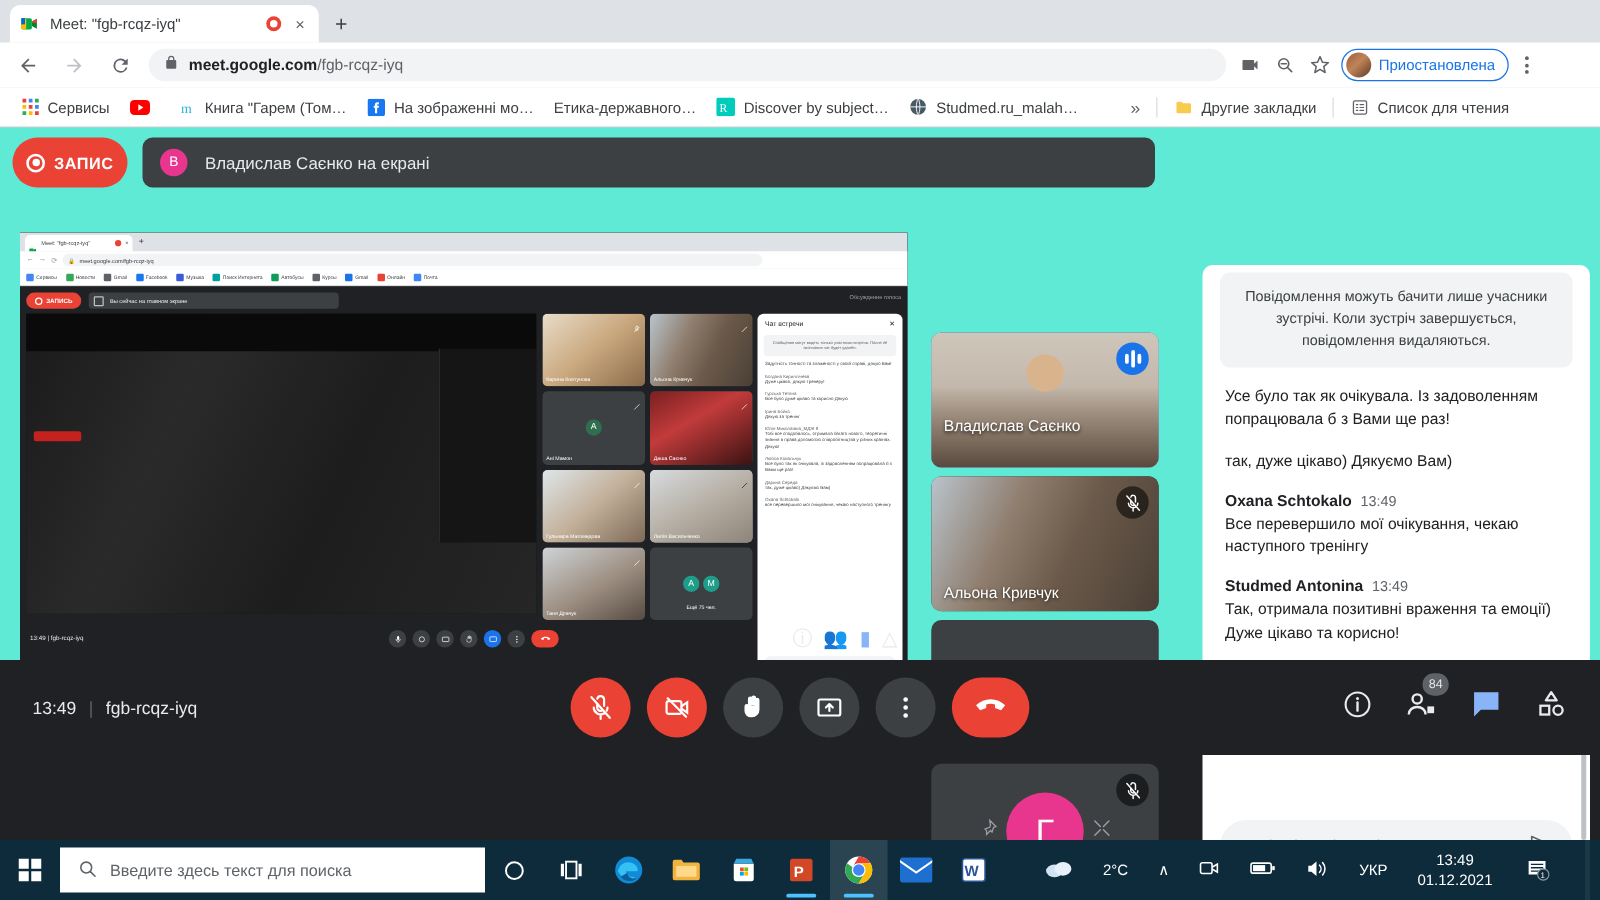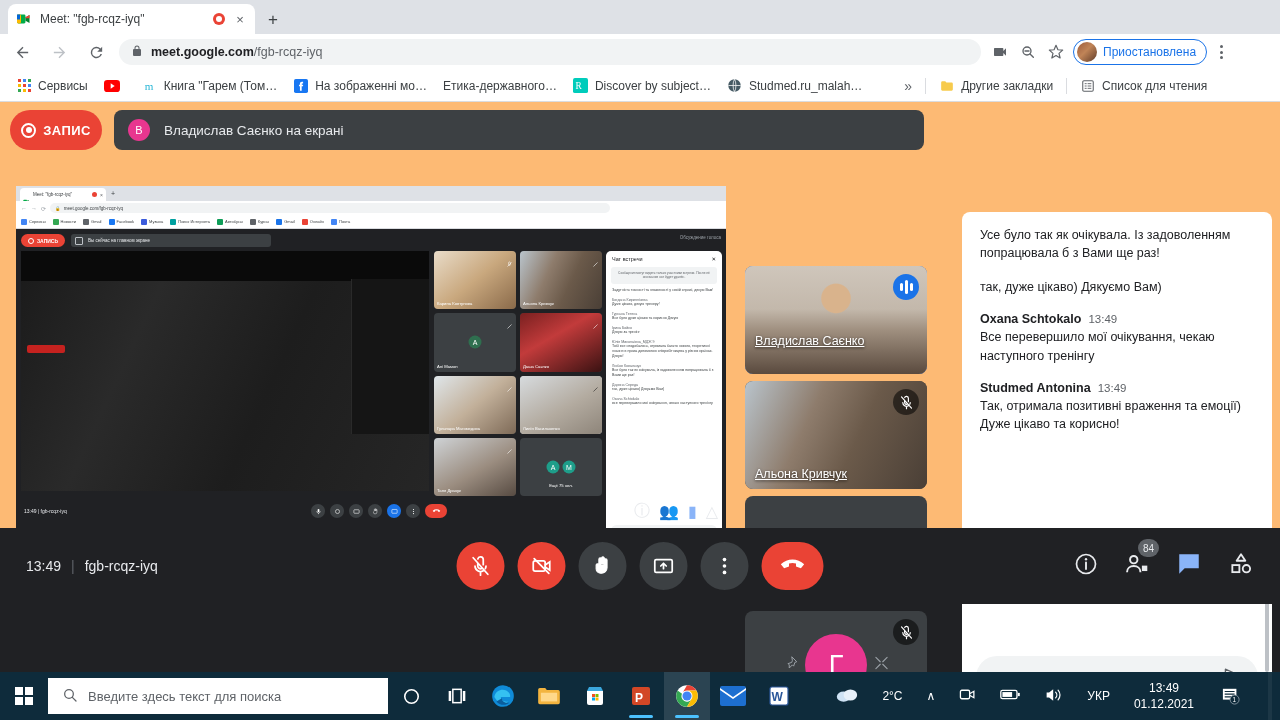--- a/index.html
+++ b/index.html
@@ -55,21 +55,21 @@
                border-bottom: 1px solid #dadce0; }
   .bm { display: flex; align-items: center; gap: 6px; padding: 0 8px; height: 24px;
         font-size: 12px; color: #3c4043; white-space: nowrap; }
   .bm-ic { width: 16px; height: 16px; flex: 0 0 16px; display:flex; align-items:center; justify-content:center; }
   .bm-sep { width: 1px; height: 16px; background: #dadce0; margin: 0 5px; }
   .apps-grid { display: grid; grid-template-columns: repeat(3,3px); grid-template-rows: repeat(3,3px);
                gap: 2px; }
   .apps-grid i { width: 3px; height: 3px; display: block; }
 
   
-  .meet { position: absolute; top: 102px; left: 0; width: 1280px; height: 502px; background: #fdba74; }
+  .meet { position: absolute; top: 102px; left: 0; width: 1280px; height: 502px; background: #5eead4; }
 
   .meet-topbar { position: absolute; top: 8px; left: 10px; display: flex; align-items: center; gap: 12px; }
   .rec-badge { width: 92px; height: 40px; background: #ea4335; border-radius: 21px;
                display: flex; align-items: center; justify-content: center; gap: 7px; }
   .rec-dot { width: 15px; height: 15px; border-radius: 50%; border: 2px solid #fff; position: relative; }
   .rec-dot::after { content: ""; position: absolute; left: 2.5px; top: 2.5px; width: 6px; height: 6px;
                     border-radius: 50%; background: #fff; }
   .rec-label { font-size: 13px; color: #fff; font-weight: bold; letter-spacing: .4px; }
   .present-bar { width: 810px; height: 40px; background: #3c4043; border-radius: 8px;
                  display: flex; align-items: center; padding: 0 14px; gap: 14px; }
@@ -170,21 +170,21 @@
   .n-tb-ic { width: 11px; height: 11px; border-radius: 2px; }
   .n-tb-right { margin-left: auto; display: flex; gap: 5px; align-items: center;
                 font-size: 3.6px; color: #e8eaed; }
 
   
   .rail { position: absolute; left: 745px; top: 164px; width: 182px; }
   .tile { position: relative; width: 182px; height: 108px; border-radius: 8px; overflow: hidden;
           background: #3c4043; margin-bottom: 7px; }
   .tile.speaking { outline: 3px solid #8ab4f8; outline-offset: -3px; }
   .tile-name { position: absolute; left: 10px; bottom: 26px; font-size: 12.5px; color: #fff;
-               text-shadow: 0 1px 3px rgba(0,0,0,.75); text-decoration: underline; }
+               text-shadow: 0 1px 3px rgba(0,0,0,.75); }
   .tile-name.low { bottom: 8px; }
   .tile-badge-blue { position: absolute; right: 8px; top: 8px; width: 26px; height: 26px;
                      border-radius: 50%; background: #1a73e8; display: flex; align-items: center;
                      justify-content: center; gap: 2px; }
   .tile-badge-blue i { display: block; width: 3px; border-radius: 2px; background: #fff; }
   .tile-mute { position: absolute; right: 8px; top: 8px; width: 26px; height: 26px;
                border-radius: 50%; background: rgba(0,0,0,.55); display: flex;
                align-items: center; justify-content: center; }
   .tile-more { position: absolute; inset: 0; display: flex; flex-direction: row;
                align-items: center; justify-content: center; gap: 7px; }
@@ -776,20 +776,21 @@
         <span class="tile-name low">Ви</span>
         <span class="tile-mute">
           <svg width="15" height="15" viewBox="0 0 24 24">
               <path d="M15 10.6V5a3 3 0 0 0-5.9-.7M9 9v3a3 3 0 0 0 4.6 2.5M18 12a6 6 0 0 1-.7 2.8M6 12a6 6 0 0 0 9 5.2M12 19v3M4 3l16 18" stroke="#fff" stroke-width="1.9" fill="none" stroke-linecap="round"></path>
             </svg>
         </span>
       </div>
     </div>
 
     <div class="chatpanel">
+      <div class="cp-note">Повідомлення можуть бачити лише учасники зустрічі. Коли зустріч завершується, повідомлення видаляються.</div>
       <div class="cp-msgs">
         <div class="cp-msg">
           <div class="cp-msg-b">Усе було так як очікувала. Із задоволенням попрацювала б з Вами ще раз!</div>
         </div>
         <div class="cp-msg">
           <div class="cp-msg-b">так, дуже цікаво) Дякуємо Вам)</div>
         </div>
         <div class="cp-msg">
           <div class="cp-msg-h">
             <span>Oxana Schtokalo</span><span class="t">13:49</span>

